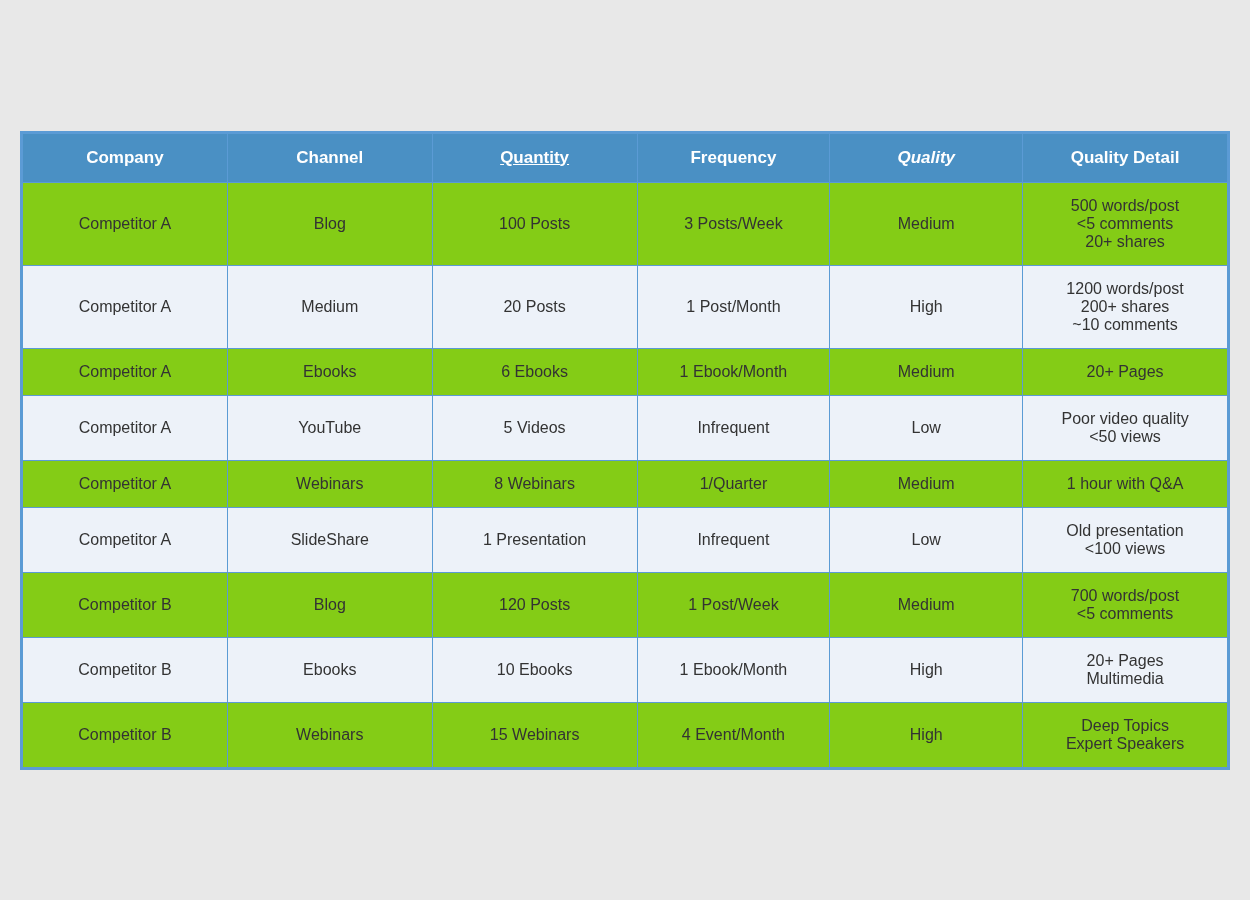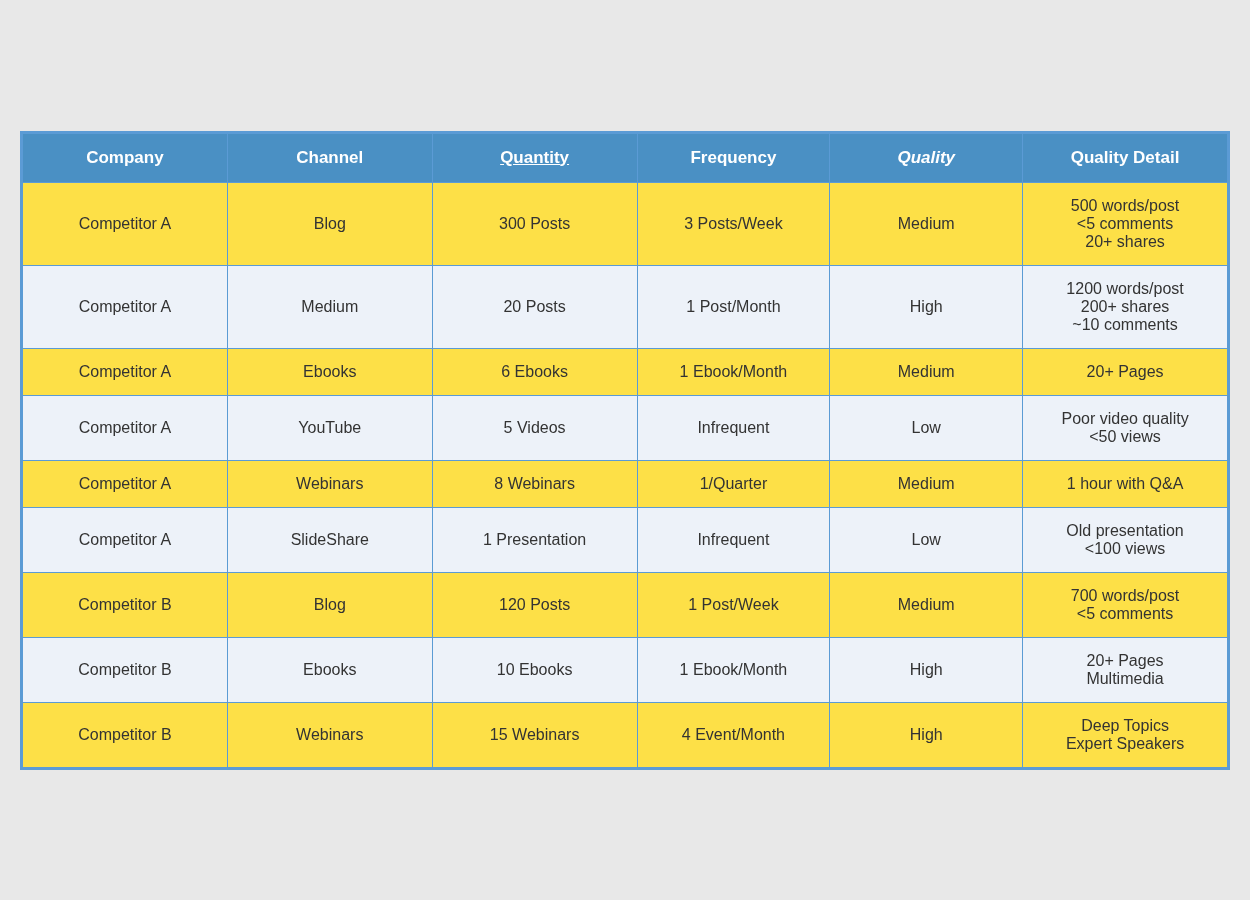--- a/index.html
+++ b/index.html
@@ -38,21 +38,21 @@
       padding: 14px 10px;
       border: 1px solid #5b9bd5;
     }
 
     tbody tr td {
       text-align: center;
       font-size: 16px;
       color: #333;
       padding: 14px 10px;
       border: 1px solid #5b9bd5;
-      background: #fde047;
+      background: #84cc16;
       vertical-align: middle;
     }
 
     tbody tr:nth-child(even) td {
       background: #edf2f9;
     }
 
     .col-company { width: 17%; }
     .col-channel { width: 17%; }
     .col-quantity { width: 17%; text-decoration: underline; }
@@ -72,21 +72,21 @@
         <th class="col-quantity">Quantity</th>
         <th class="col-frequency">Frequency</th>
         <th class="col-quality">Quality</th>
         <th class="col-quality-detail">Quality Detail</th>
       </tr>
     </thead>
     <tbody id="table-body">
     <tr>
           <td>Competitor A</td>
           <td>Blog</td>
-          <td>300 Posts</td>
+          <td>100 Posts</td>
           <td>3 Posts/Week</td>
           <td>Medium</td>
           <td>500 words/post<br>&lt;5 comments<br>20+ shares</td>
         </tr>
         <tr>
           <td>Competitor A</td>
           <td>Medium</td>
           <td>20 Posts</td>
           <td>1 Post/Month</td>
           <td>High</td>

